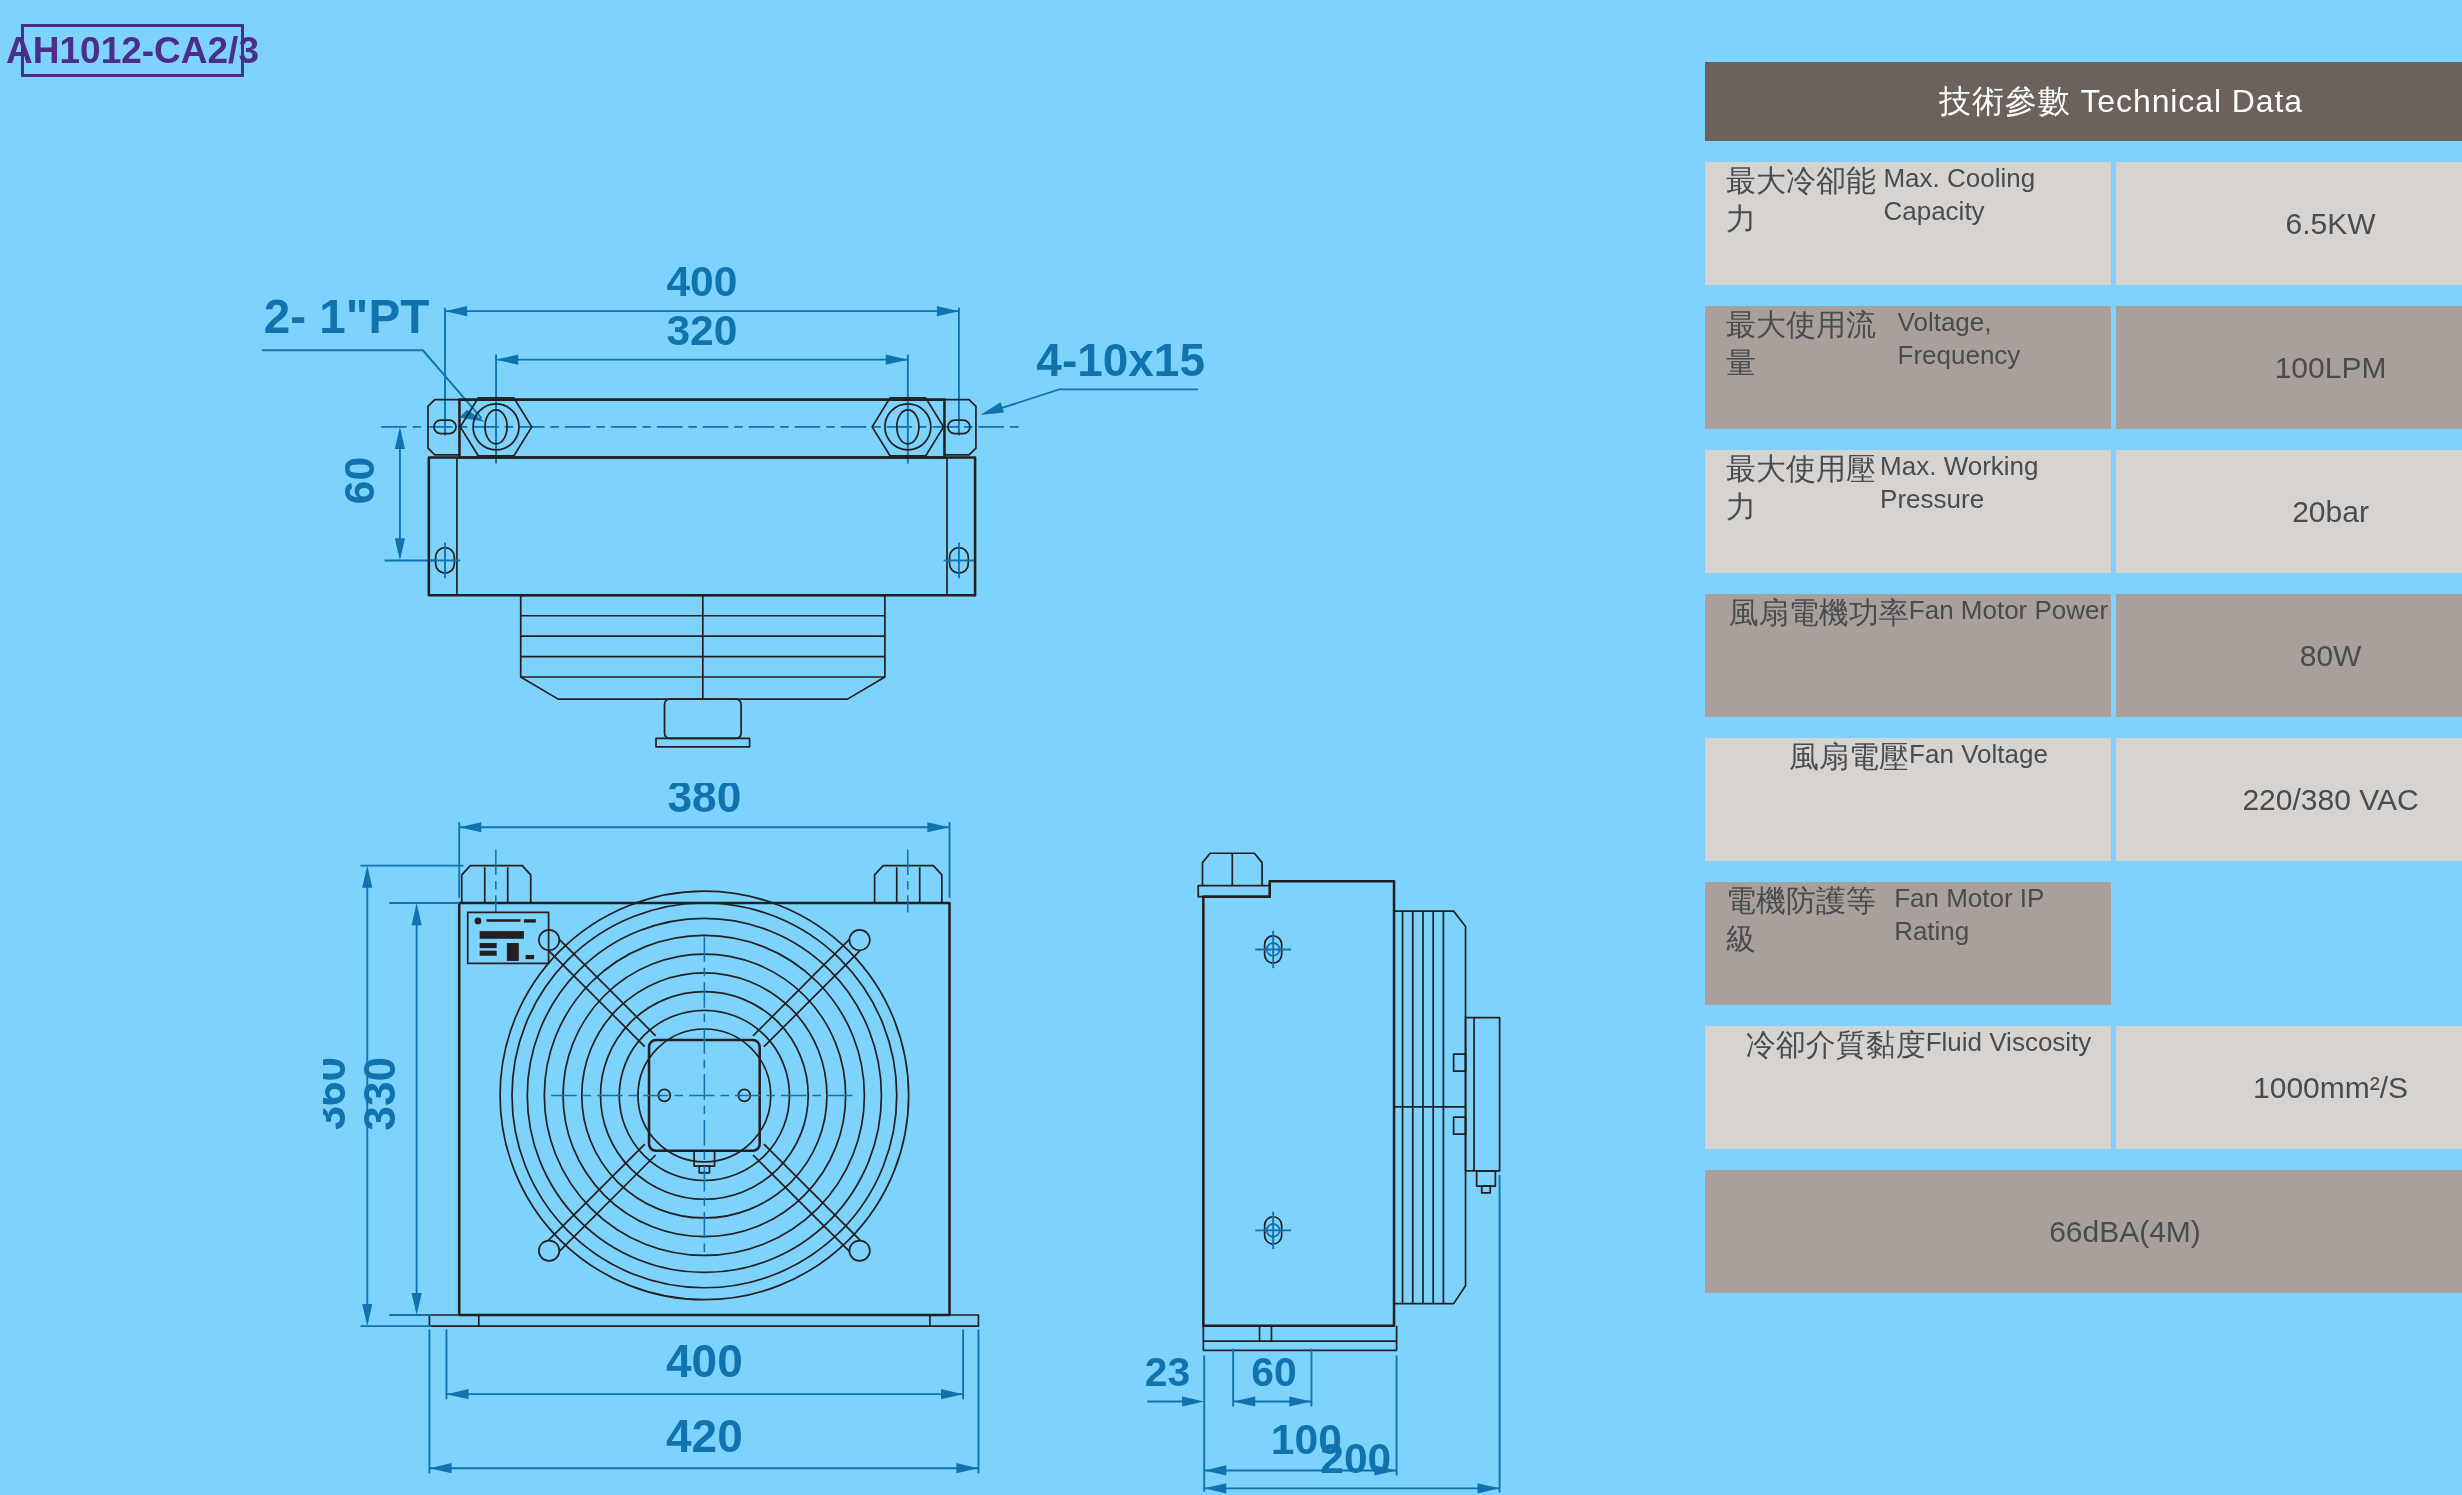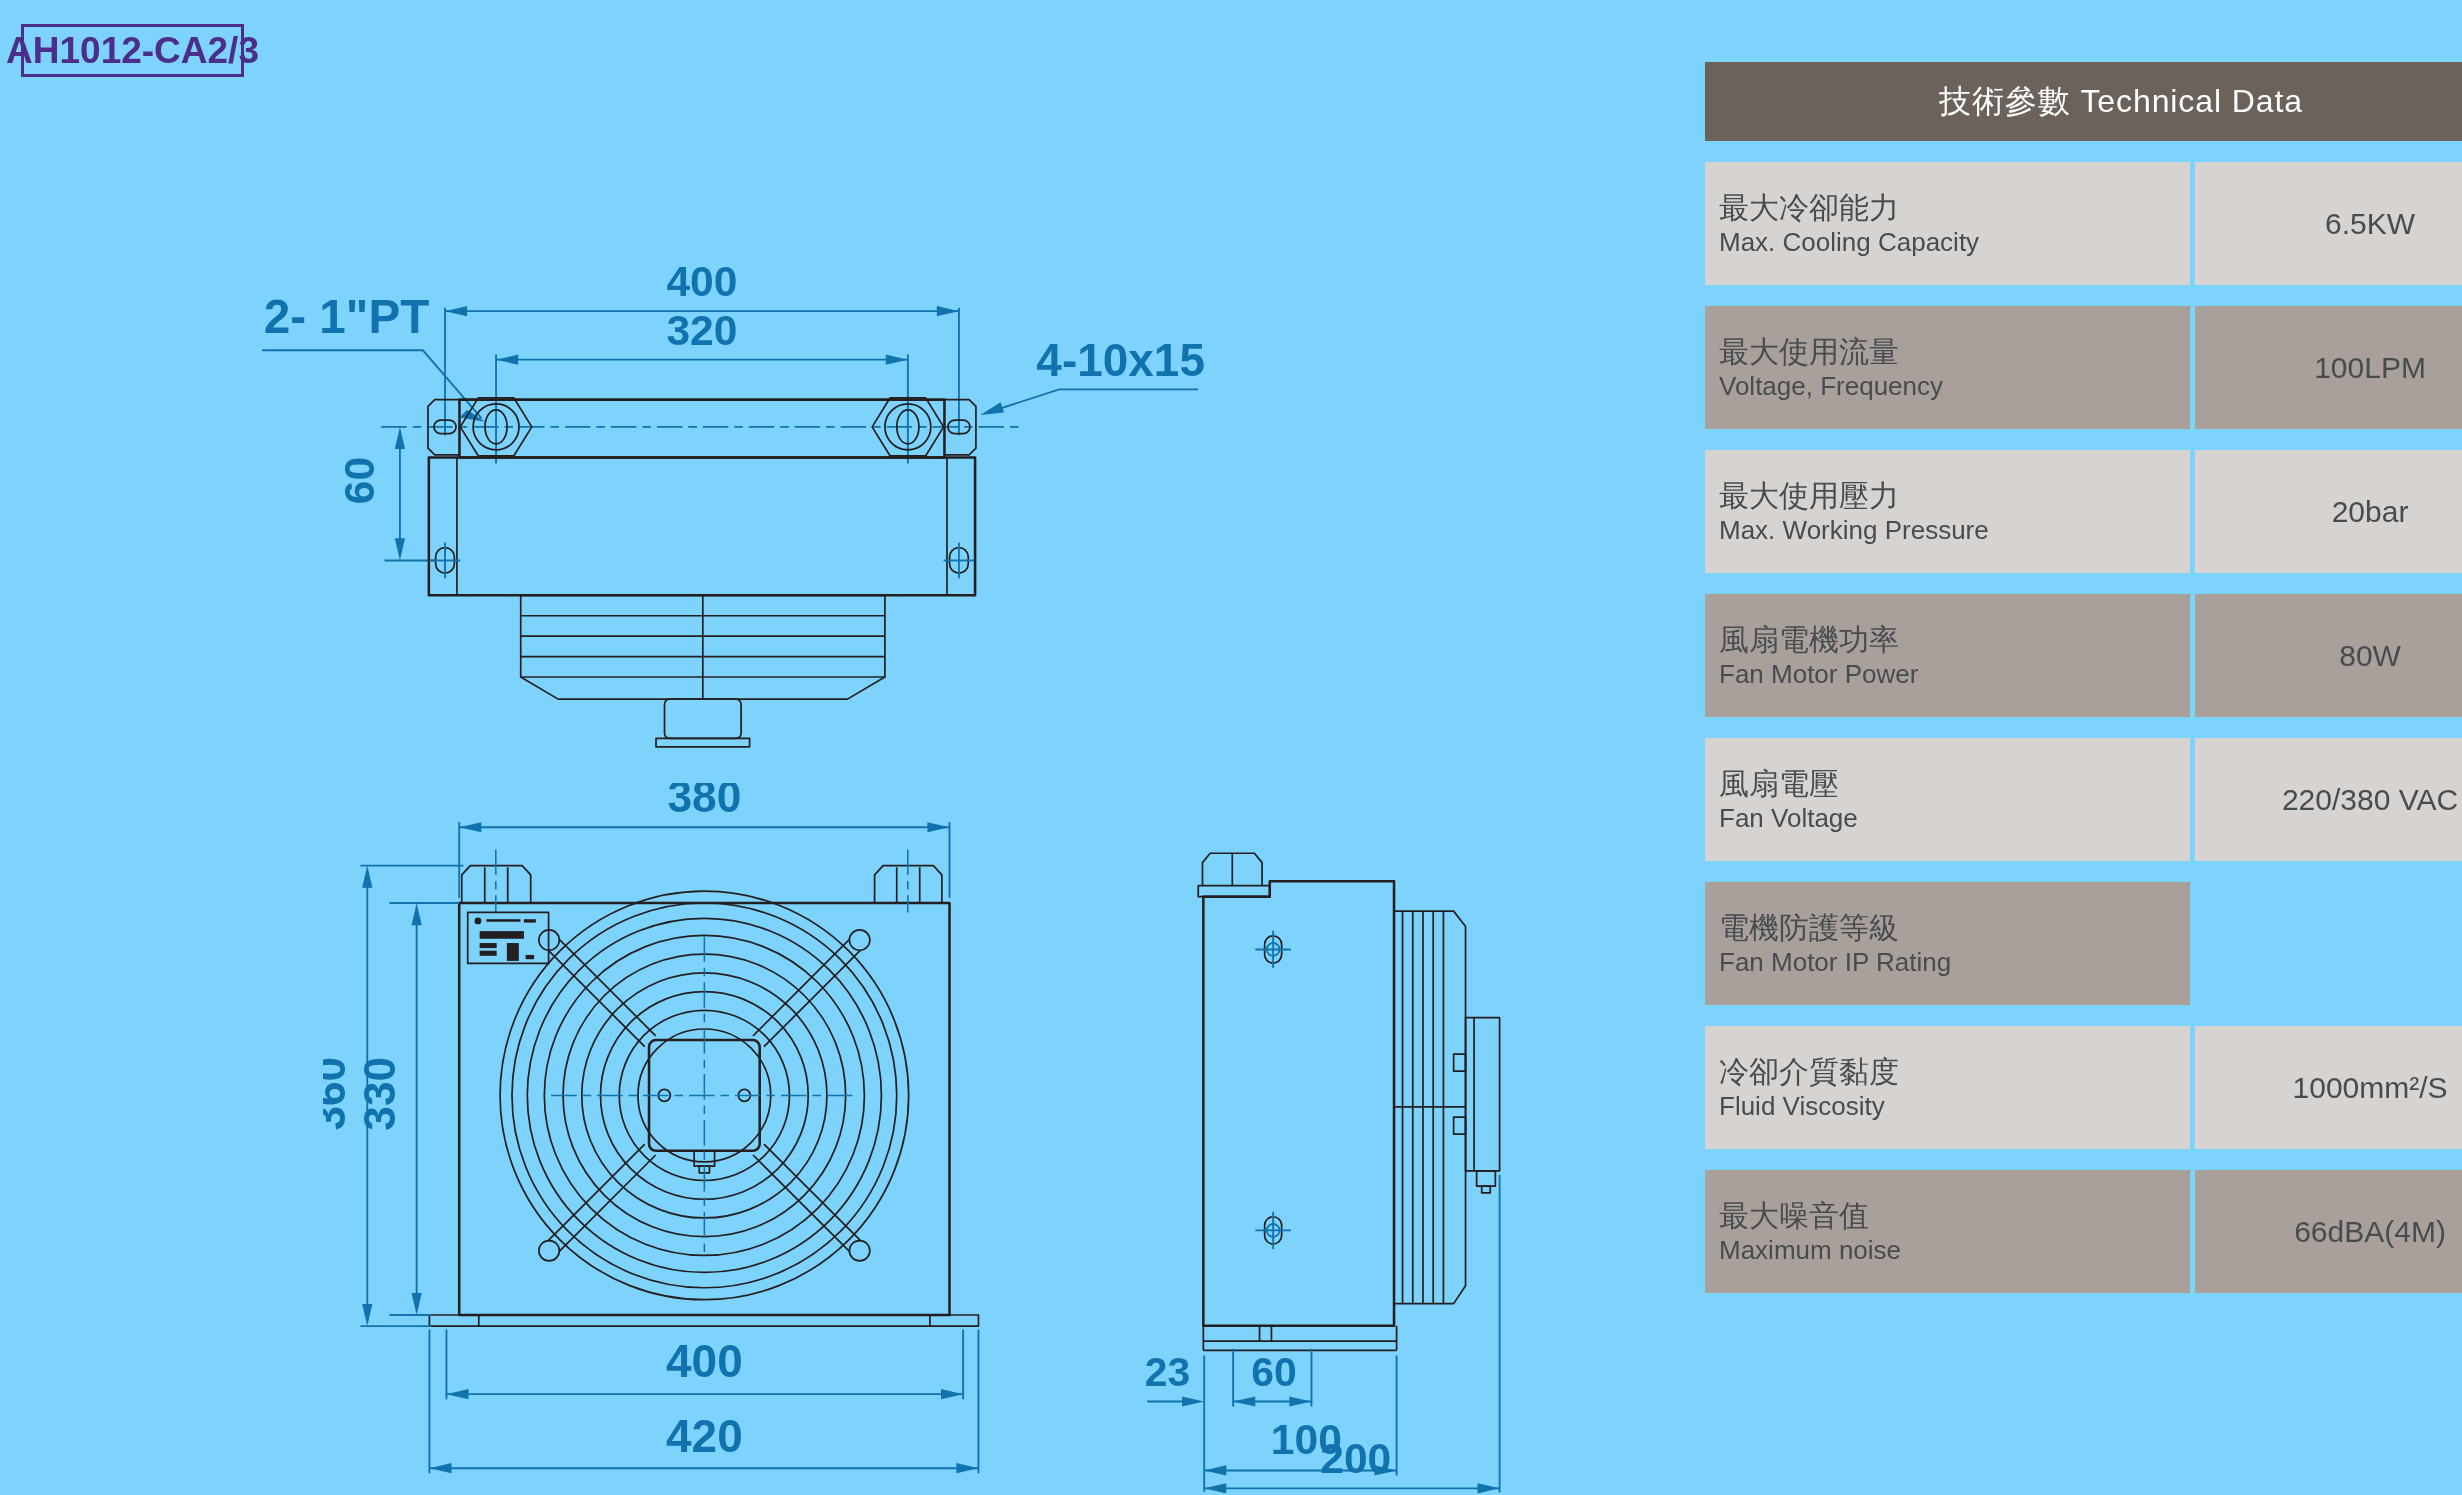--- a/index.html
+++ b/index.html
@@ -10,21 +10,21 @@
   #titleBox{position:absolute;left:21px;top:24px;width:223px;height:53px;
             border:3.4px solid #4b2d8a;display:flex;align-items:center;justify-content:center;box-sizing:border-box;}
   #titleBox .t{color:#4b2d8a;font-size:37px;font-weight:bold;letter-spacing:0px;white-space:nowrap;}
 
   
   #techTable{position:absolute;left:1705px;top:62px;width:832px;display:flex;flex-direction:column;gap:21px;}
   #techTable .hdr{height:79px;background:#6c625c;color:#ffffff;display:flex;align-items:center;justify-content:center;
                   font-size:32px;letter-spacing:0.9px;}
   #techTable .trow{display:flex;gap:5.1px;height:123px;}
   #techTable .cell{box-sizing:border-box;padding-left:8px;}
-  #techTable .label{width:485px;display:flex;flex-direction:column;justify-content:center;padding-left:14px;}
+  #techTable .label{width:406px;display:flex;justify-content:center;padding-left:21px;}
   #techTable .value{flex:1;display:flex;align-items:center;justify-content:center;font-size:30px;color:#484c4e;}
   #techTable .zh{font-size:30px;color:#484c4e;line-height:1.25;}
   #techTable .en{font-size:26px;color:#484c4e;line-height:1.25;}
   #techTable .trow.light .cell{background:#d7d3d0;}
   #techTable .trow.dark  .cell{background:#a9a09c;}
 
   
   .dwg{position:absolute;}
   .k{stroke:#231f20;fill:none;stroke-width:3;stroke-linejoin:round;stroke-linecap:round;}
   .k2{stroke:#231f20;fill:none;stroke-width:2;stroke-linejoin:round;}
@@ -381,22 +381,18 @@
 
     <div class="trow light">
       <div class="cell label">
         <div class="zh">冷卻介質黏度</div>
         <div class="en">Fluid Viscosity</div>
       </div>
       <div class="cell value">1000mm²/S</div>
     </div>
 
     <div class="trow dark">
-      <div class="cell label">
-        <div class="zh">最大噪音值</div>
-        <div class="en">Maximum noise</div>
-      </div>
       <div class="cell value">66dBA(4M)</div>
     </div>
   </div>
 
 </div>
 
 
 </body></html>

